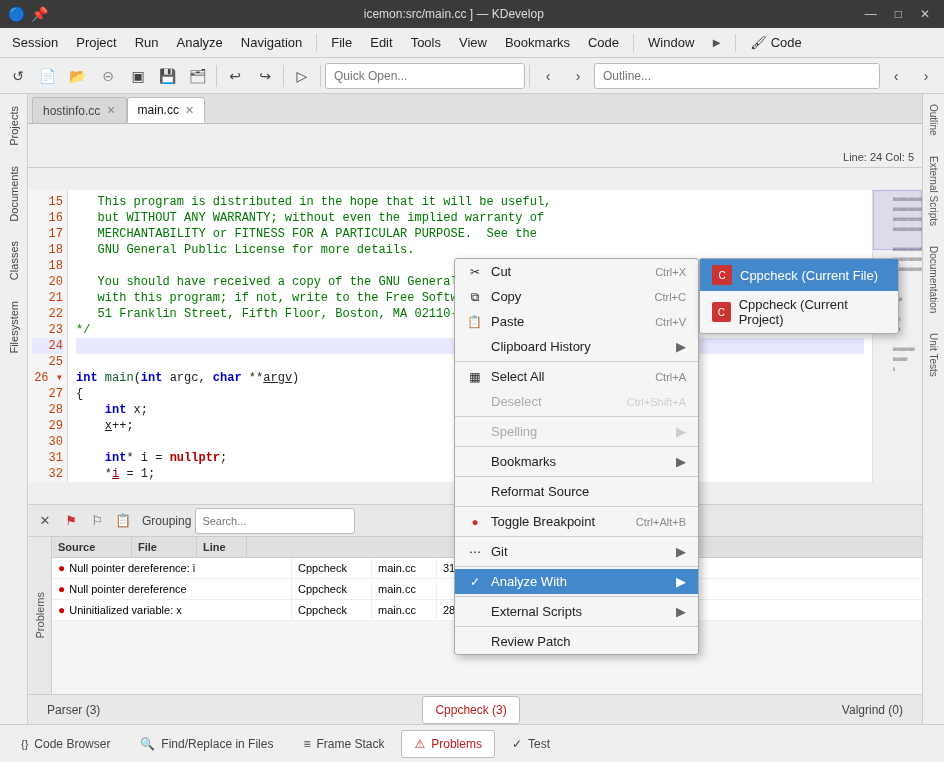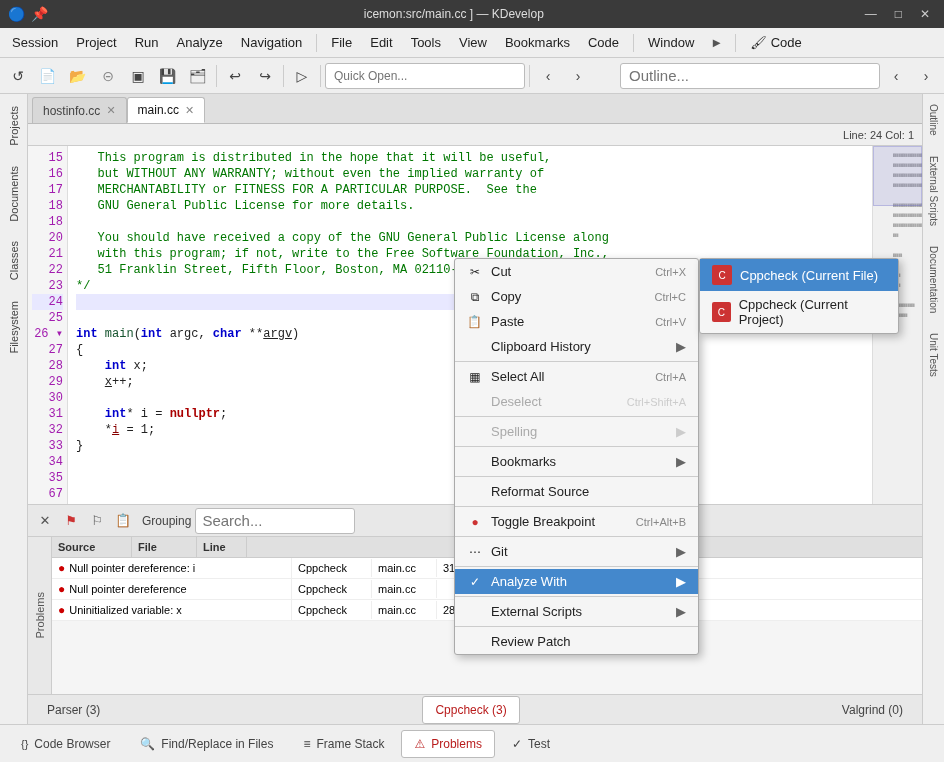--- a/index.html
+++ b/index.html
@@ -67,23 +67,23 @@
     }
     .tb-nav {
       display: flex; align-items: center; gap: 2px;
     }
     .outline-box {
       flex: 1;
       height: 26px;
       border: 1px solid #bbb;
       border-radius: 3px;
       padding: 0 8px;
-      font-size: 15px;
+      font-size: 12px;
       background: white;
-      display: flex; align-items: center; color: #888; margin-left: 26px;
+      display: flex; align-items: center; color: #888;
     }
 
     
     #main {
       display: flex;
       height: calc(762px - 28px - 30px - 36px - 38px);
     }
 
     
     #left-sidebar {
@@ -105,20 +105,21 @@
       cursor: pointer;
       border-radius: 3px;
     }
 
     
     #editor-area {
       flex: 1;
       display: flex;
       flex-direction: column;
       overflow: hidden;
+      gap: 22px;
     }
     #editor-tabs {
       height: 30px;
       background: #e0e0e0;
       display: flex;
       align-items: flex-end;
       border-bottom: 1px solid #bbb;
       padding: 0 4px;
     }
     .editor-tab {
@@ -164,21 +165,21 @@
       font-family: 'Courier New', monospace;
       font-size: 12px;
       line-height: 16px;
     }
     #line-numbers {
       width: 40px;
       background: #f5f5f5;
       border-right: 1px solid #ddd;
       padding: 4px 4px 4px 4px;
       text-align: right;
-      color: #a21caf;
+      color: #c2410c;
       font-size: 12px;
       line-height: 16px;
       user-select: none;
     }
     #code-content {
       flex: 1;
       padding: 4px 8px;
       white-space: pre;
       color: #222;
       line-height: 16px;
@@ -253,21 +254,21 @@
       width: 22px; height: 22px;
       display: flex; align-items: center; justify-content: center;
       border-radius: 3px; cursor: pointer; font-size: 13px; color: #555;
     }
     .prob-search {
       flex: 1; max-width: 160px;
       height: 15px;
       border: 1px solid #bbb;
       border-radius: 3px;
       padding: 12px 6px;
-      font-size: 15px;
+      font-size: 11px;
     }
     #problems-table {
       flex: 1;
       overflow: hidden;
     }
     .ptable-header {
       display: flex;
       background: #e0e0e0;
       border-bottom: 1px solid #ccc;
       font-size: 11px;
@@ -472,21 +473,21 @@
         <span>hostinfo.cc</span>
         <span class="tab-close">✕</span>
       </div>
       <div class="editor-tab active">
         <span>main.cc</span>
         <span class="tab-close">✕</span>
       </div>
     </div>
 
     <div id="line-info">
-      <span>Line: 24 Col: 1</span>
+      <span>Line: 24 Col: 5</span>
     </div>
 
     <div id="code-editor">
       <div id="line-numbers">
         <div>15</div>
         <div>16</div>
         <div>17</div>
         <div>18</div>
         <div>18</div>
         <div>20</div>

